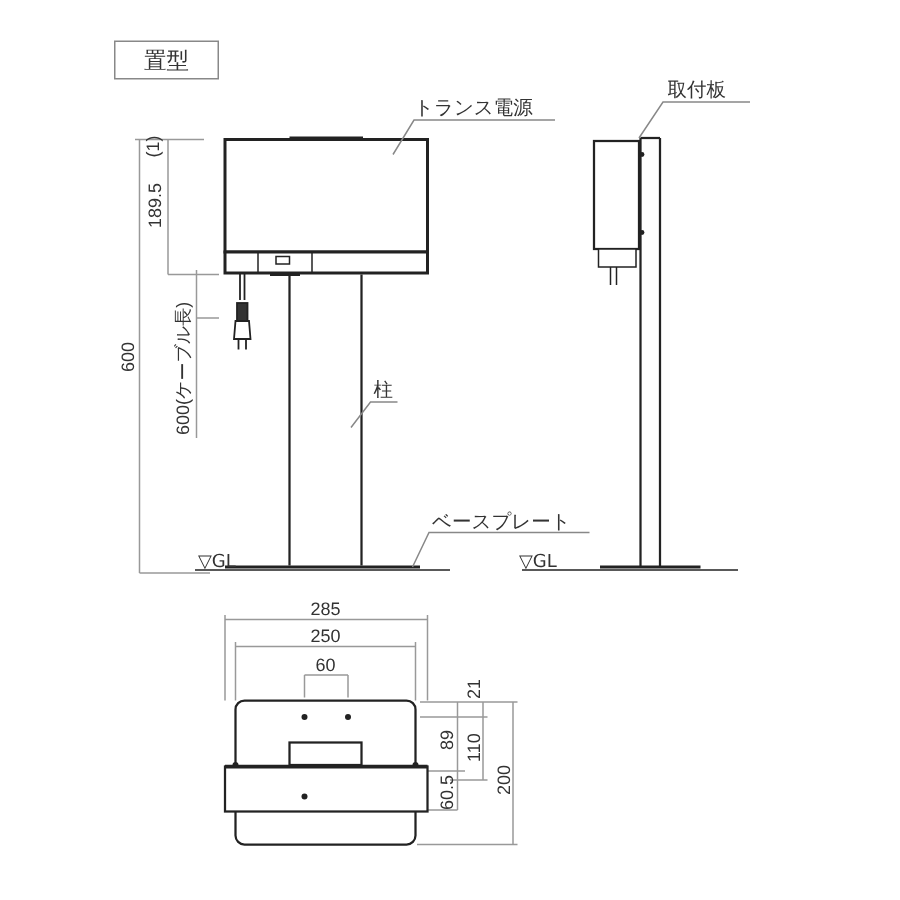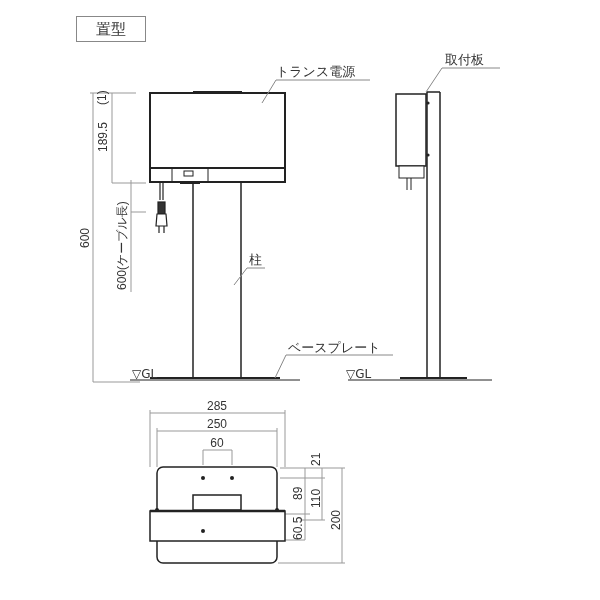--- a/index.html
+++ b/index.html
@@ -1,21 +1,21 @@
 <!DOCTYPE html>
 <html><head>
   <meta charset="utf-8">
   <style>
     html, body { margin: 0; padding: 0; background: #ffffff; }
     body { width: 600px; height: 600px; position: relative; overflow: hidden;
            font-family: "DejaVu Sans", "Liberation Sans", sans-serif; }
     svg { position: absolute; left: 0; top: 0; }
     .lbl { font-family: "DejaVu Sans", "Liberation Sans", sans-serif; fill: #333; }
     .dim { font-family: "Liberation Sans", "DejaVu Sans", sans-serif; fill: #333; }
-    .title-box { position: absolute; left: 76px; top: 16px; width: 70px; height: 26px;
+    .title-box { position: absolute; left: 76px; top: 27px; width: 70px; height: 26px;
                  border: 1px solid #888; box-sizing: border-box; display: flex;
                  align-items: center; justify-content: center; font-size: 15px; color: #333;
                  background: #fff; }
   </style>
 </head>
 <body>
 
 <div class="title-box">置型</div>
 
 <svg width="600" height="600" viewBox="0 0 600 600">

